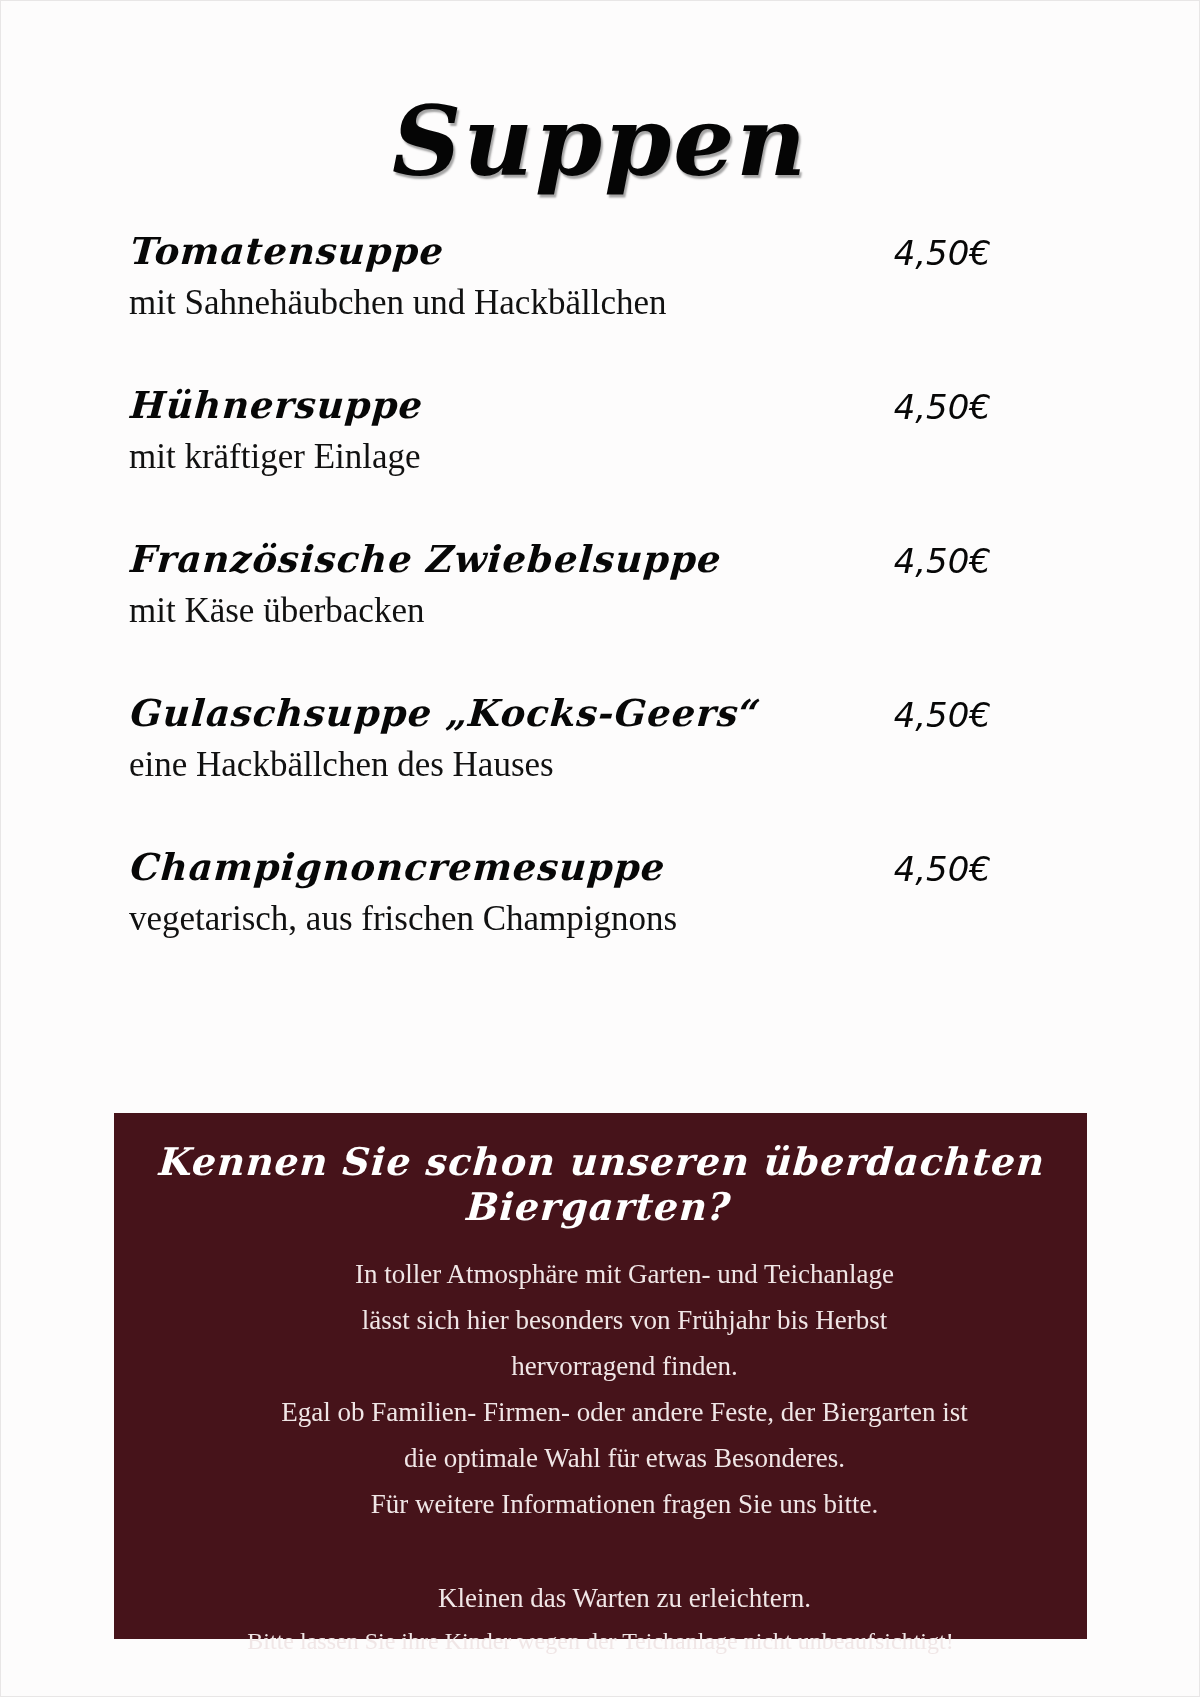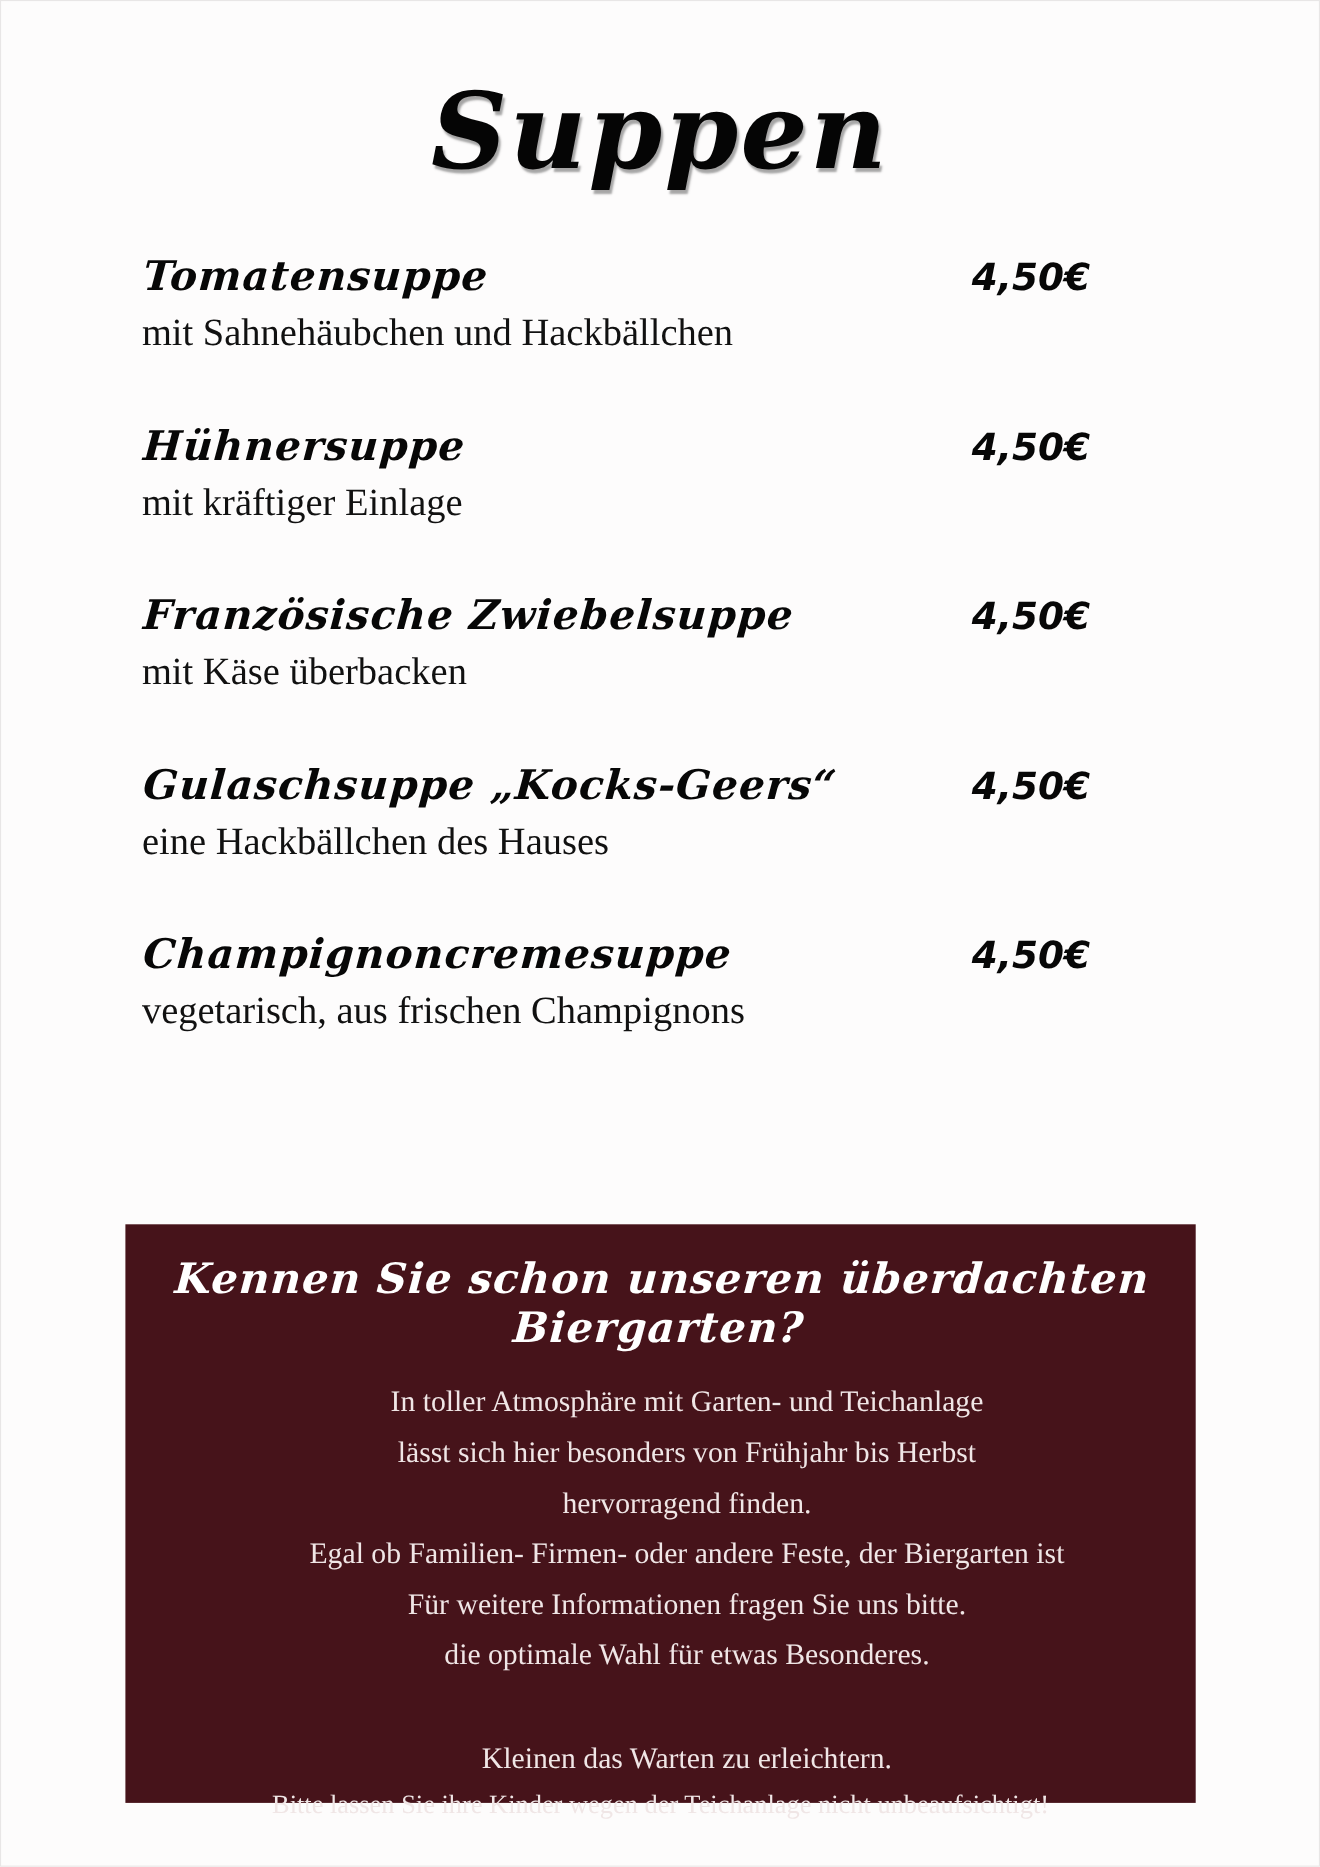--- a/index.html
+++ b/index.html
@@ -8,21 +8,21 @@
     width: 1200px;
     height: 1697px;
     position: relative;
     font-family: "Liberation Serif", serif;
     background: #fdfcfc;
     border: 1px solid #e8e6e6;
     overflow: hidden;
   }
 
   .page-title {
-    margin-top: 62px;
+    margin-top: 84px;
     text-align: center;
     font-family: "DejaVu Serif", serif;
     font-style: italic;
     font-weight: bold;
     font-size: 96px;
     color: #050505;
     letter-spacing: 2px;
     text-shadow: 2px 3px 2px rgba(0,0,0,0.35);
   }
 
@@ -48,21 +48,21 @@
     font-size: 37px;
     color: #070707;
     letter-spacing: 1px;
     transform: skewX(-4deg);
     transform-origin: left bottom;
   }
 
   .item-price {
     font-family: "DejaVu Sans", sans-serif;
     font-style: italic;
-    font-weight: bold;
+    font-weight: normal;
     font-size: 34px;
     color: #070707;
     white-space: nowrap;
   }
 
   .item-desc {
     margin-top: 10px;
     font-family: "Liberation Serif", serif;
     font-size: 35px;
     color: #111111;
@@ -157,21 +157,21 @@
 
 </div>
 
 <div class="info-box">
   <div class="info-heading">Kennen Sie schon unseren überdachten Biergarten?</div>
 
   <div class="info-line">In toller Atmosphäre mit Garten- und Teichanlage</div>
   <div class="info-line">lässt sich hier besonders von Frühjahr bis Herbst</div>
   <div class="info-line">hervorragend finden.</div>
   <div class="info-line">Egal ob Familien- Firmen- oder andere Feste, der Biergarten ist</div>
+  <div class="info-line">die optimale Wahl für etwas Besonderes.</div>
   <div class="info-line">Für weitere Informationen fragen Sie uns bitte.</div>
-  <div class="info-line">die optimale Wahl für etwas Besonderes.</div>
 
   <div class="info-gap"></div>
 
   <div class="info-line">Kleinen das Warten zu erleichtern.</div>
 
   <div class="info-warning">Bitte lassen Sie ihre Kinder wegen der Teichanlage nicht unbeaufsichtigt!</div>
 </div>
 
 </body></html>

